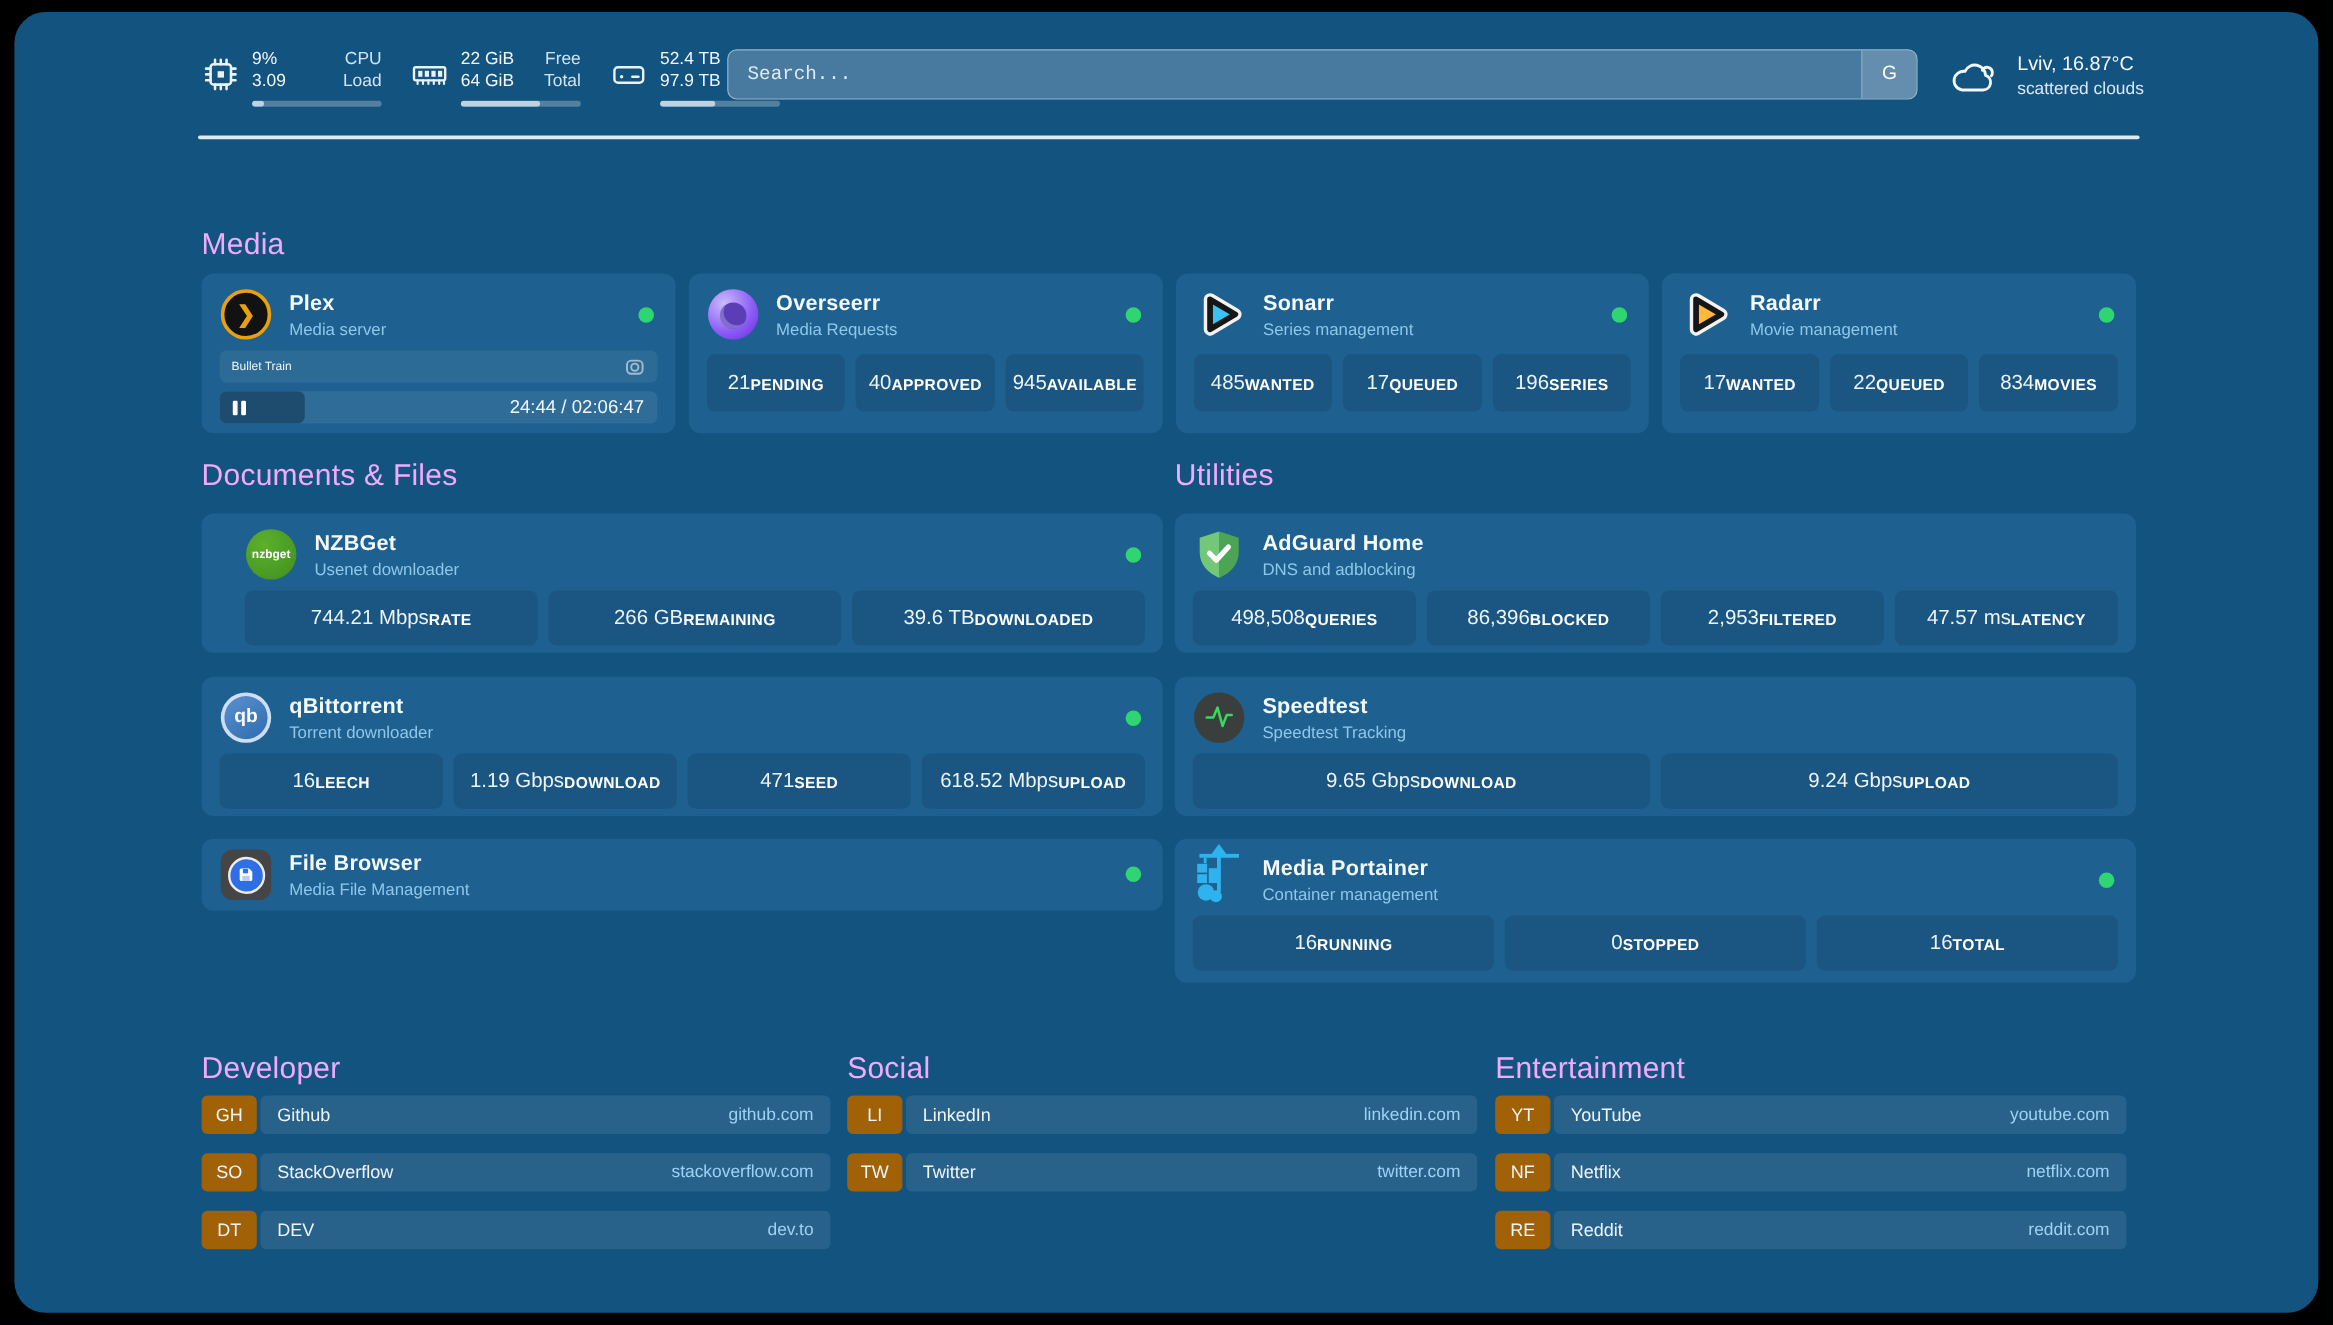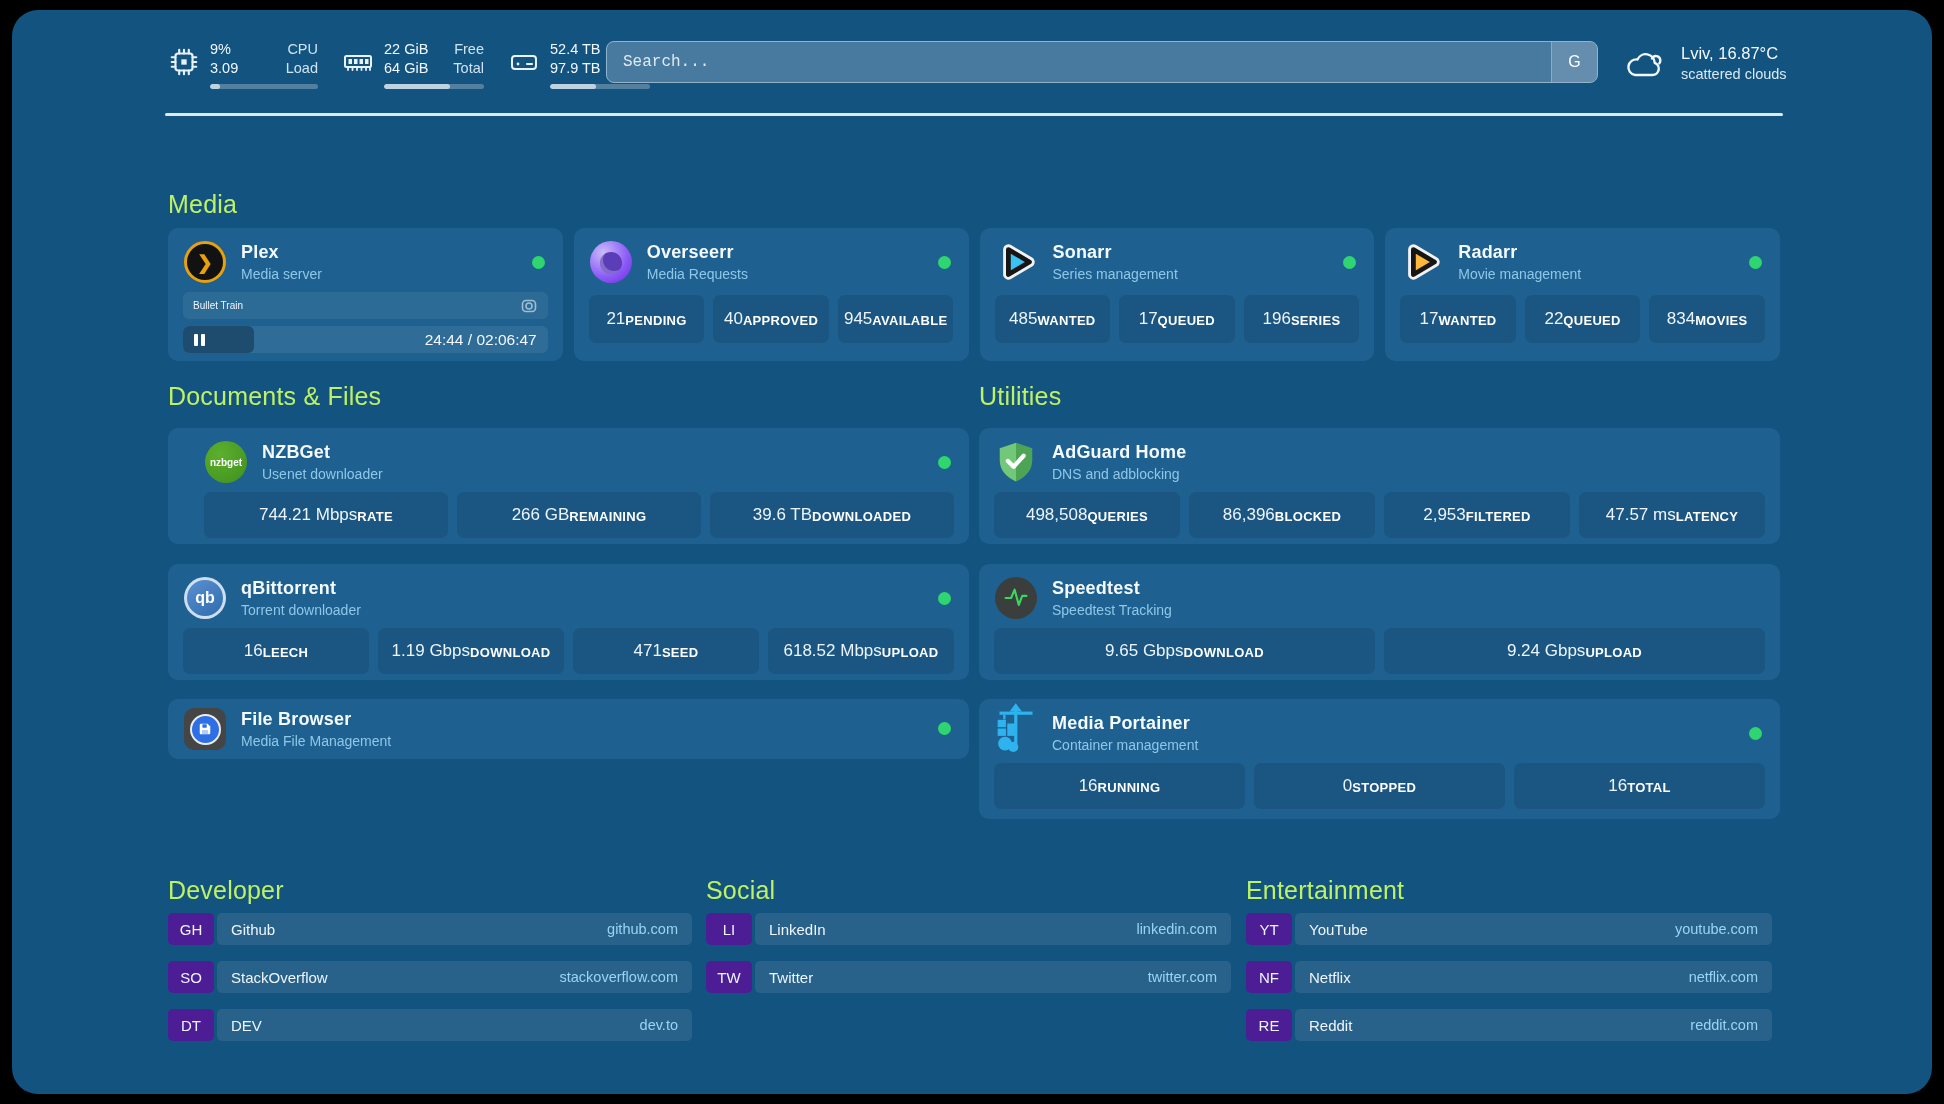--- a/index.html
+++ b/index.html
@@ -22,21 +22,21 @@
   .search input::placeholder { color:#dfeaf2; }
   .g-btn { width:46px; height:100%; background:rgba(255,255,255,0.16); border-left:1px solid rgba(255,255,255,0.25); color:#fff; font-size:16px; display:flex; align-items:center; justify-content:center; cursor:pointer; }
 
   .weather { position:absolute; left:1610px; top:34px; display:flex; align-items:center; gap:13px; }
   .weather-txt .w1 { font-size:16.5px; color:#f2f8fc; }
   .weather-txt .w2 { font-size:14.5px; color:#d7e9f4; margin-top:3px; }
 
   .divider { position:absolute; left:153px; top:103px; width:1618px; height:3px; background:#e9f1f7; opacity:.95; border-radius:2px; }
 
   
-  .sec-h { position:absolute; color:#bef264; font-size:25px; font-weight:500; letter-spacing:.2px; }
+  .sec-h { position:absolute; color:#f0abfc; font-size:25px; font-weight:500; letter-spacing:.2px; }
 
   .card { background:#1e6090; border-radius:10px; padding:12px 15px; position:relative; }
   .card-head { display:flex; align-items:center; }
   .icon-wrap { width:44px; height:44px; margin-right:14px; flex:none; display:flex; align-items:center; justify-content:center; }
   .card-title { font-size:18px; color:#f4f9fc; font-weight:600; letter-spacing:.2px; }
   .card-sub { font-size:14px; color:#8fc7e9; margin-top:3px; }
   .dot { position:absolute; right:18px; top:28px; width:13px; height:13px; border-radius:50%; background:#2fd571; }
   .dot.low { top:23px; }
 
   .stats-row { display:flex; gap:9px; margin-top:11px; }
@@ -69,21 +69,21 @@
   #card-speedtest .stats-row, #card-portainer .stats-row { margin-top:8px; }
   #card-nzbget .stat-box, #card-qbittorrent .stat-box, #card-adguard .stat-box,
   #card-speedtest .stat-box, #card-portainer .stat-box { height:46px; }
 
   
   .lcol { position:absolute; top:903px; }
   #col-developer { left:156px; width:524px; }
   #col-social { left:694px; width:525px; }
   #col-entertainment { left:1234px; width:526px; }
   .link-row { height:32px; display:flex; margin-bottom:16px; cursor:pointer; }
-  .l-abbr { width:46px; background:#4c1d95; border-radius:5px; display:flex; align-items:center; justify-content:center; font-size:15px; color:#eef5fa; flex:none;text-align:right; }
+  .l-abbr { width:46px; background:#a16207; border-radius:5px; display:flex; align-items:center; justify-content:center; font-size:15px; color:#eef5fa; flex:none;text-align:right; }
   .l-bar { flex:1; margin-left:3px; background:rgba(255,255,255,0.09); border-radius:5px; display:flex; align-items:center; padding:0 14px; }
   .l-name { font-size:15px; color:#eef5fa; }
   .l-url { margin-left:auto; font-size:14.5px; color:#9bd3f3; }
 
   
   .plex-ic { width:42px; height:42px; border-radius:50%; background:#121212; border:3px solid #e8a00c; display:flex; align-items:center; justify-content:center; color:#e8a00c; font-size:19px; font-weight:700; }
   .ovr-ic { width:42px; height:42px; border-radius:50%; background:radial-gradient(circle at 32% 28%, #cabcf9, #8b5cf6 58%, #6d28d9 100%); position:relative; }
   .ovr-ic::after { content:""; position:absolute; left:10px; top:11px; width:22px; height:22px; border-radius:50%; background:#5b3db8; box-shadow:inset 3px -3px 0 rgba(255,255,255,0.25); }
   .nzb-ic { width:42px; height:42px; border-radius:50%; background:radial-gradient(circle at 35% 30%, #5cb02c, #3f8f1f); display:flex; align-items:center; justify-content:center; color:#fff; font-size:10px; font-weight:700; }
   .qb-ic { width:42px; height:42px; border-radius:50%; background:linear-gradient(145deg,#5a90d0,#2f6cae); border:3px solid rgba(230,240,250,0.85); display:flex; align-items:center; justify-content:center; color:#fff; font-size:16px; font-weight:700; }

